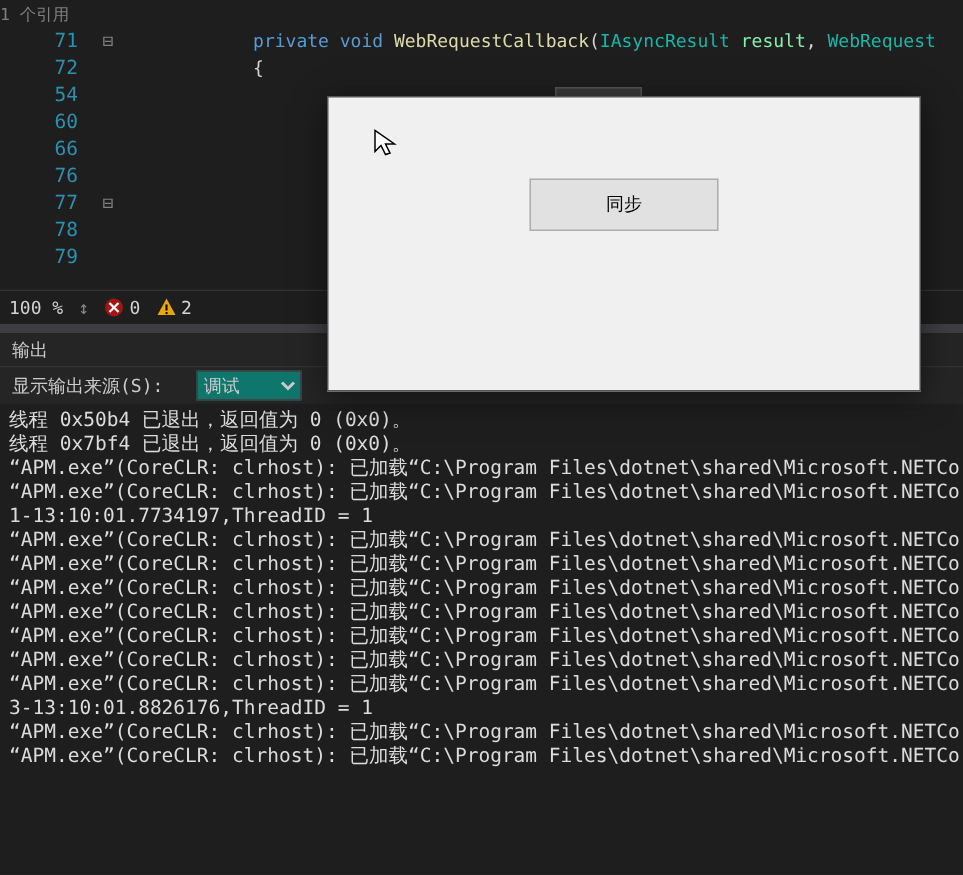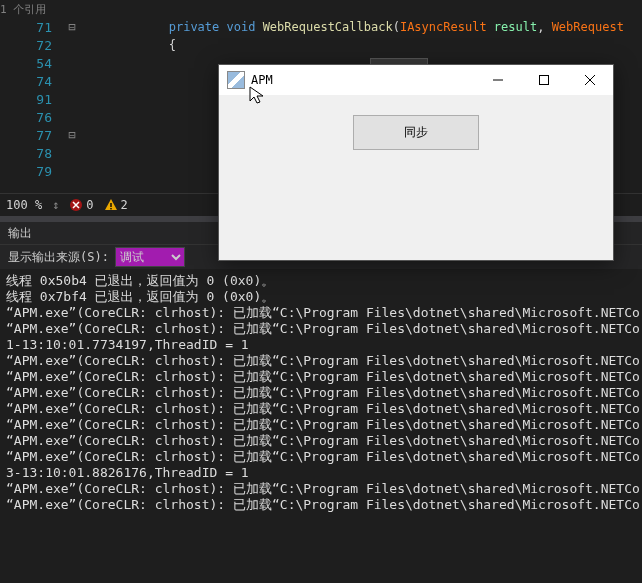--- a/index.html
+++ b/index.html
@@ -4,55 +4,55 @@
 <style>
 html,body{margin:0;padding:0;width:642px;height:583px;overflow:hidden;font-family:Consolas,"Microsoft YaHei",monospace;background:#2d2d30;color:#d4d4d4;font-size:12px}
 .code-area{background:#1e1e1e;height:193px;position:relative;overflow:hidden}
 .code-line{display:flex;align-items:center;height:18px;white-space:pre}
 .gutter{display:flex;align-items:center}
 .indicator{width:10px;height:100%;background:#0a5a0a;border-left:2px solid #2ea043}
 .lineno{width:40px;color:#2b91af;text-align:right;padding-right:10px;font-size:13px}
 .fold{width:20px;color:#808080;text-align:center;cursor:pointer}
 .code-text{flex:1}
 .kw{color:#569cd6}
-.type{color:#f97316}
+.type{color:#14b8a6}
 .method{color:#dcdcaa}
 .param{color:#86efac}
 .comment{color:#808080;font-size:11px}
 .status-bar{background:#1e1e1e;height:22px;display:flex;align-items:center;border-top:1px solid #333;padding-left:6px;gap:10px;font-size:12px;color:#d4d4d4}
 .status-bar .ico{display:inline-flex;align-items:center;gap:3px}
 .sep{height:6px;background:#3e3e42}
 .output-header{background:#252526;height:22px;border-bottom:1px solid #333;display:flex;align-items:center;padding:0 8px;color:#ccc}
-.output-toolbar{background:#252526;height:24px;display:flex;align-items:center;padding:0 8px;gap:6px;color:#ccc;font-size:12px}
-.output-toolbar select{background:#a21caf;color:#ccc;border:1px solid #434346;font-size:12px;height:20px;width:70px}
+.output-toolbar{background:#252526;height:24px;display:flex;align-items:center;padding:0 8px;gap:22px;color:#ccc;font-size:12px}
+.output-toolbar select{background:#0f766e;color:#ccc;border:1px solid #434346;font-size:12px;height:20px;width:70px}
 .output-body{background:#1e1e1e;color:#dcdcdc;font-size:13px;line-height:16px;padding:4px 6px;white-space:pre;overflow:hidden;font-family:NSimSun,SimSun,Consolas,monospace;height:320px}
 .win{position:absolute;left:218px;top:64px;width:394px;height:195px;background:#f0f0f0;border:1px solid #555;box-shadow:0 4px 20px rgba(0,0,0,.5);z-index:10}
 .titlebar{height:30px;background:#fff;display:flex;align-items:center;padding-left:8px}
 .titlebar .app-icon{width:16px;height:16px;margin-right:6px;background:linear-gradient(135deg,#9bd 0 40%,#fff 40% 60%,#9bd 60%);border:1px solid #888}
 .titlebar .title{flex:1;color:#000;font-size:12px}
 .winbtn{width:46px;height:30px;display:flex;align-items:center;justify-content:center;color:#000}
-.winbody{display:flex;gap:51px;justify-content:center;align-items:flex-start;padding-top:20px}
+.winbody{display:flex;gap:51px;justify-content:center;align-items:flex-start;padding-top:54px}
 .btn{width:124px;height:33px;background:#e1e1e1;border:1px solid #adadad;display:flex;align-items:center;justify-content:center;color:#000;font-size:12px;font-family:"Microsoft YaHei",sans-serif}
 .cursor{position:absolute;left:248px;top:85px;z-index:20;pointer-events:none}
 .taskthumb{position:absolute;left:370px;top:58px;width:56px;height:10px;background:#3a3a3a;border:1px solid #555;z-index:9}
 svg{display:block}
 </style>
 </head>
 <body>
 
 <div class="code-area">
   <div class="code-line" style="">
     <span class="comment">1 个引用</span>
   </div>
   <div id="code-lines">
       <div class="code-line"><div class="gutter"><div class="indicator"></div><div class="lineno">71</div><div class="fold">⊟</div></div><div class="code-text"><span>            </span><span class="kw">private </span><span class="kw">void </span><span class="method">WebRequestCallback</span><span>(</span><span class="type">IAsyncResult </span><span class="param">result</span><span>, </span><span class="type">WebRequest</span></div></div>
       <div class="code-line"><div class="gutter"><div class="indicator"></div><div class="lineno">72</div><div class="fold"></div></div><div class="code-text"><span>            </span><span>{</span></div></div>
       <div class="code-line"><div class="gutter"><div class="indicator"></div><div class="lineno">54</div><div class="fold"></div></div><div class="code-text"><span>            </span></div></div>
-      <div class="code-line"><div class="gutter"><div class="indicator"></div><div class="lineno">74</div><div class="fold"></div></div><div class="code-text"><span>            </span></div></div>
-      <div class="code-line"><div class="gutter"><div class="indicator"></div><div class="lineno">91</div><div class="fold"></div></div><div class="code-text"><span>            </span></div></div>
+      <div class="code-line"><div class="gutter"><div class="indicator"></div><div class="lineno">60</div><div class="fold"></div></div><div class="code-text"><span>            </span></div></div>
+      <div class="code-line"><div class="gutter"><div class="indicator"></div><div class="lineno">66</div><div class="fold"></div></div><div class="code-text"><span>            </span></div></div>
       <div class="code-line"><div class="gutter"><div class="indicator"></div><div class="lineno">76</div><div class="fold"></div></div><div class="code-text"><span>            </span></div></div>
       <div class="code-line"><div class="gutter"><div class="indicator"></div><div class="lineno">77</div><div class="fold">⊟</div></div><div class="code-text"><span>            </span></div></div>
       <div class="code-line"><div class="gutter"><div class="indicator"></div><div class="lineno">78</div><div class="fold"></div></div><div class="code-text"><span>            </span></div></div>
       <div class="code-line"><div class="gutter"><div class="indicator"></div><div class="lineno">79</div><div class="fold"></div></div><div class="code-text"><span>            </span></div></div>
     </div>
 </div>
 
 <div class="status-bar">
   <span class="ico">100 %</span>
   <span class="ico" style="color:#888">↕</span>
@@ -94,39 +94,20 @@
 “APM.exe”(CoreCLR: clrhost): 已加载“C:\Program Files\dotnet\shared\Microsoft.NETCore.App\6.0.7\S
 “APM.exe”(CoreCLR: clrhost): 已加载“C:\Program Files\dotnet\shared\Microsoft.NETCore.App\6.0.7\S
 “APM.exe”(CoreCLR: clrhost): 已加载“C:\Program Files\dotnet\shared\Microsoft.NETCore.App\6.0.7\S
 3-13:10:01.8826176,ThreadID = 1
 “APM.exe”(CoreCLR: clrhost): 已加载“C:\Program Files\dotnet\shared\Microsoft.NETCore.App\6.0.7\S
 “APM.exe”(CoreCLR: clrhost): 已加载“C:\Program Files\dotnet\shared\Microsoft.NETCore.App\6.0.7\S</div>
 
 <div class="taskthumb"></div>
 
 <div class="win">
-  <div class="titlebar">
-    <div class="app-icon"></div>
-    <div class="title">APM</div>
-    <div class="winbtn">
-        <svg width="10" height="10">
-          <path d="M0 5h10" stroke="#000"></path>
-        </svg>
-      </div>
-    <div class="winbtn">
-        <svg width="10" height="10">
-          <rect x="0.5" y="0.5" width="9" height="9" fill="none" stroke="#000"></rect>
-        </svg>
-      </div>
-    <div class="winbtn">
-        <svg width="10" height="10">
-          <path d="M0 0l10 10M10 0L0 10" stroke="#000"></path>
-        </svg>
-      </div>
-  </div>
   <div class="winbody">
     <div class="btn">同步</div>
   </div>
 </div>
 
 <svg class="cursor" width="20" height="20">
   <path d="M2 2l0 14 4-4 3 6 3-1-3-6 6 0z" fill="#fff" stroke="#000" stroke-width="1"></path>
 </svg>
 
 </body></html>

